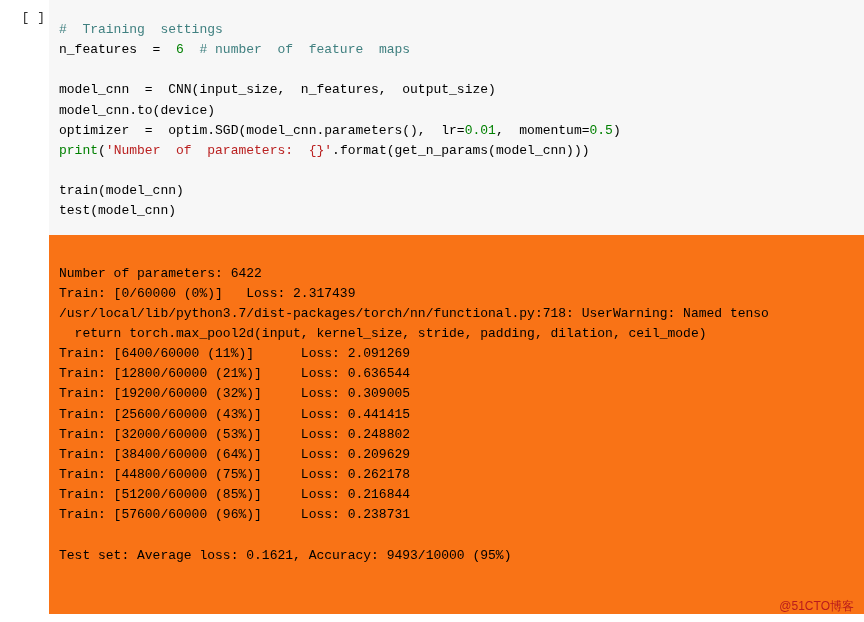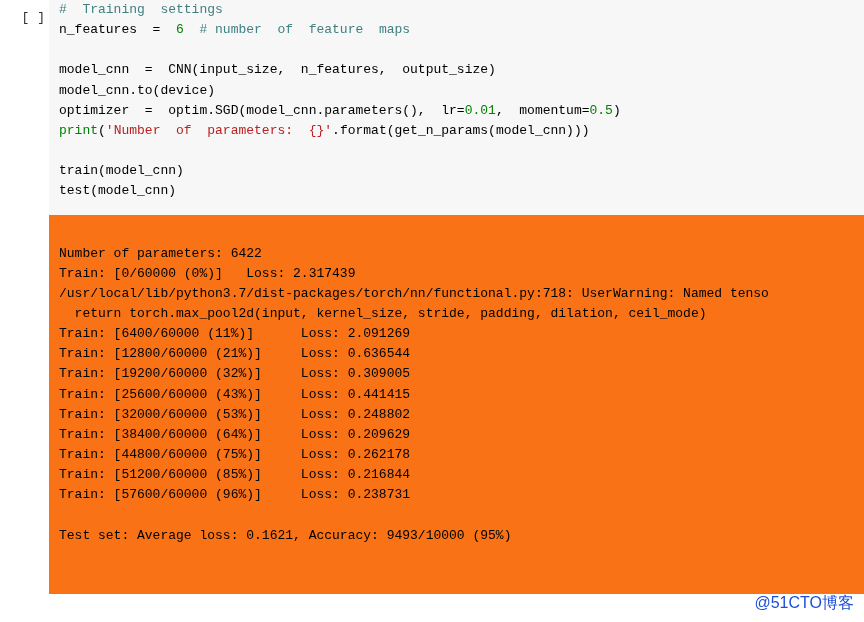--- a/index.html
+++ b/index.html
@@ -21,21 +21,21 @@
     padding: 8px 4px 0 0;
     text-align: right;
     color: #303030;
     font-family: "Courier New", monospace;
     font-size: 13px;
     user-select: none;
   }
   .code-area {
     flex: 1;
     background: #f7f7f7;
-    padding: 0 10px 14px 10px;
+    padding: 20px 10px 14px 10px;
     overflow-x: auto;
   }
   .output-area {
     flex: 1;
     background: #f97316;
     padding: 8px 10px;
     white-space: pre;
     overflow-x: hidden;
     font-family: "Courier New", monospace;
   }
@@ -46,23 +46,23 @@
   }
   .c  { color: #408080; }  
   .nb { color: #008000; }  
   .str{ color: #ba2121; }  
   .num{ color: #008000; }  
 
   .watermark {
     position: fixed;
     right: 10px;
     bottom: 6px;
-    color: #1d4ed8;
+    color: #b91c1c;
     font-family: sans-serif;
-    font-size: 16px;
+    font-size: 12px;
     letter-spacing: 0px;
     pointer-events: none;
   }
 </style>
 </head>
 <body>
 
 <div class="cell">
   <div class="prompt">[ ]</div>
   <div class="code-area">

